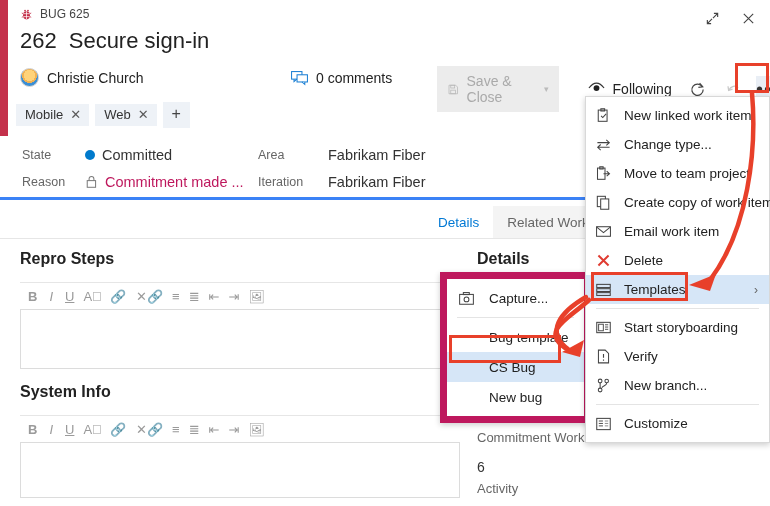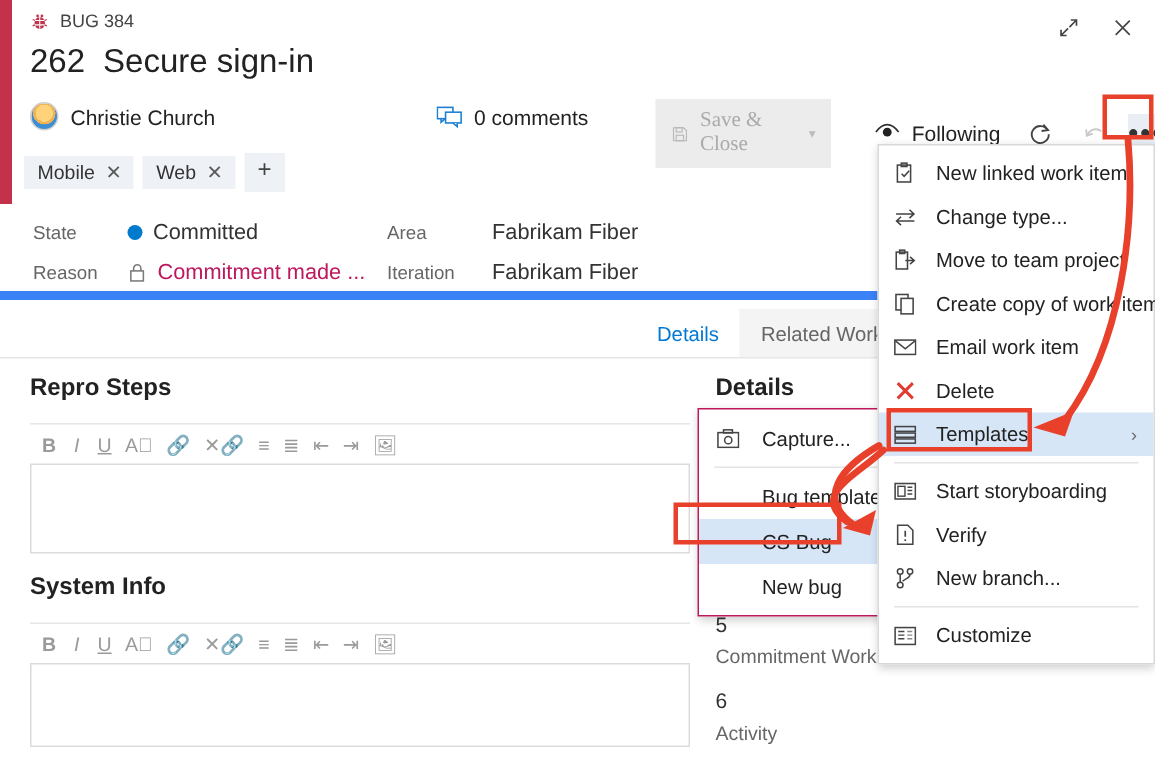--- a/index.html
+++ b/index.html
@@ -64,21 +64,21 @@
   }
   .tag-x { color: #5a5a5a; font-size: 13px; cursor: pointer; }
   .tag-add {
     background: #eef2f7; color: #444; font-size: 16px; line-height: 1;
     padding: 4px 9px 6px; cursor: pointer;
   }
 
   
   .fields {
     position: absolute; left: 0; top: 138px; width: 770px; height: 62px;
-    background: #fff; border-bottom: 6px solid #3b82f6;
+    background: #fff; border-bottom: 3px solid #3b82f6;
   }
   .field { position: absolute; display: flex; align-items: center; }
   .field-label {
     font-size: 12.5px; color: #666;
     border-bottom: 1px dotted transparent;
   }
   .field-value { font-size: 14.5px; color: #333; display: flex; align-items: center; gap: 7px; }
   .state-dot { width: 10px; height: 10px; border-radius: 50%; background: #007acc; display:inline-block; }
 
   .f-state    { left: 22px;  top: 10px; }
@@ -122,21 +122,21 @@
   .details-panel { position: absolute; left: 477px; top: 250px; width: 120px; }
   .details-heading { font-size: 16px; color: #222; font-weight: bold; margin-bottom: 8px; }
   .detail-value { font-size: 14px; color: #333; margin-top: 14px; }
   .detail-label { font-size: 13px; color: #666; margin-top: 6px; }
 
   
   .cmdbar { position: absolute; left: 437px; top: 66px; display: flex; align-items: center; }
   .save-close {
     display: flex; align-items: center; gap: 8px;
     background: #ececec; color: #aaa; font-size: 14px;
-    padding: 7px 10px 7px 11px; cursor: default; font-family: Liberation Serif, serif;
+    padding: 7px 10px 7px 11px; cursor: default;
   }
   .save-close .caret { font-size: 9px; color: #bbb; margin-left: 10px; }
   .following {
     display: flex; gap: 8px; margin-left: 29px;
     font-size: 14px; color: #222; cursor: pointer;
   }
   .icon-btn {
     margin-left: 16px; width: 26px; height: 26px;
     display: flex; align-items: center; justify-content: center;
     color: #444; cursor: pointer;
@@ -165,22 +165,22 @@
   .ctx-ico {
     width: 22px; min-width: 22px; display: flex; align-items: center; justify-content: flex-start;
     color: #444;
   }
   .ctx-lbl { margin-left: 6px; white-space: nowrap; }
   .ctx-chev { position: absolute; right: 11px; color: #666; font-size: 12px; }
   .ctx-sep { height: 1px; background: #e4e4e4; margin: 4px 10px; }
 
   
   .sub-menu {
-    position: absolute; left: 465px; top: 272px; width: 151px;
-    background: #fff; border: 1px solid #be185d;
+    position: absolute; left: 440px; top: 272px; width: 151px;
+    background: #fff; border: 7px solid #be185d;
     box-shadow: 0 2px 6px rgba(0,0,0,0.20);
     padding: 4px 0;
   }
   .sub-item {
     display: flex; align-items: center; height: 30px;
     padding: 0 10px 0 12px; font-size: 13.5px; color: #222; cursor: pointer;
   }
   .sub-item.hl { background: #d6e6f7; }
   .sub-item .ctx-ico { width: 24px; min-width: 24px; }
 
@@ -209,21 +209,21 @@
   </div>
 
   <div class="wi-type-row">
     <svg class="bug-icon" viewBox="0 0 16 16">
       <ellipse cx="8" cy="9" rx="4.3" ry="5" fill="#c4314b"></ellipse>
       <path d="M8 4.2v9.6M3.8 7h8.4M3.9 10.6h8.2" stroke="#fff" stroke-width="0.9"></path>
       <circle cx="6.2" cy="3.2" r="1.1" fill="#c4314b"></circle>
       <circle cx="9.8" cy="3.2" r="1.1" fill="#c4314b"></circle>
       <path d="M2.2 6.2L4 7M13.8 6.2L12 7M2.2 11.4L4 10.6M13.8 11.4L12 10.6" stroke="#c4314b" stroke-width="1"></path>
     </svg>
-    <span>BUG 384</span>
+    <span>BUG 625</span>
   </div>
 
   <div class="title-row">
     <span class="wi-id">262</span>
     <span class="wi-title">Secure sign-in</span>
   </div>
 
   <div class="person-row">
     <div class="avatar"></div>
     <span class="person-name">Christie Church</span>

